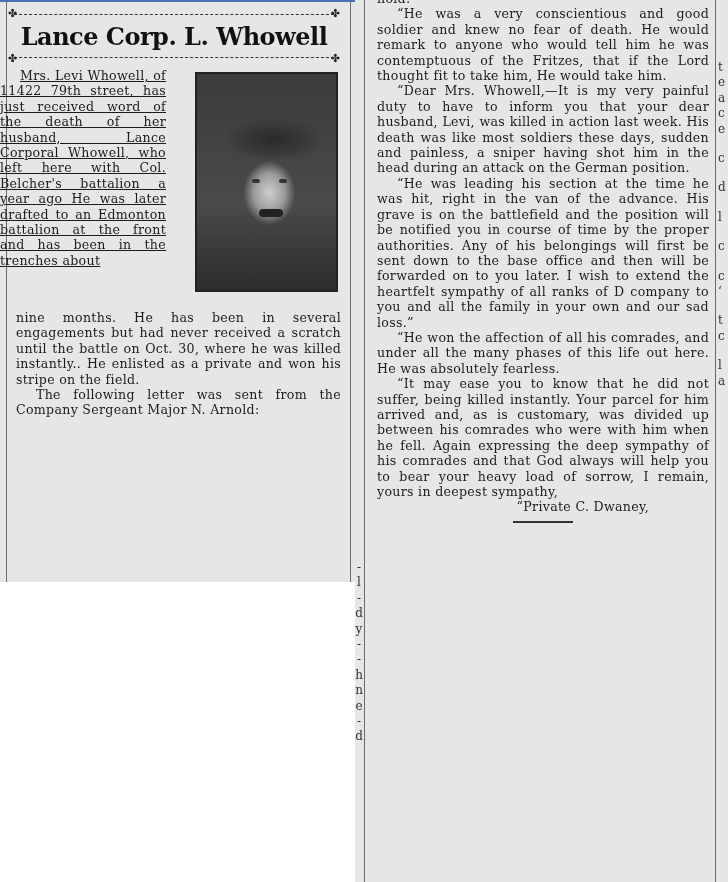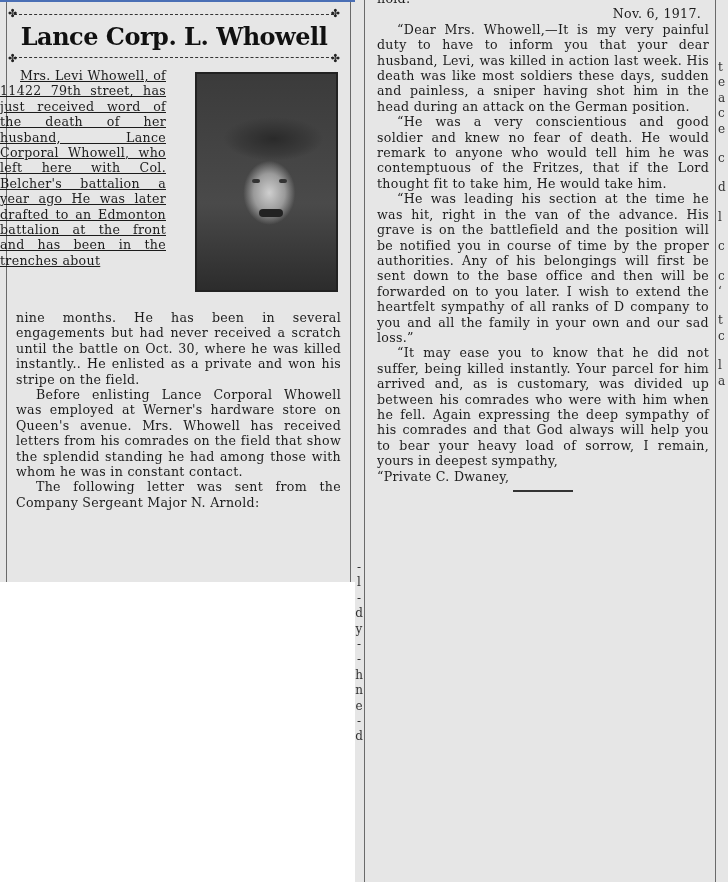--- a/index.html
+++ b/index.html
@@ -20,21 +20,21 @@
              radial-gradient(ellipse 26px 32px at 52% 55%, #cfcfcf 0%, #9a9a9a 60%, transparent 100%),
              radial-gradient(ellipse 50px 22px at 55% 30%, #2a2a2a 0%, #3a3a3a 70%, transparent 100%),
              radial-gradient(circle 8px at 55% 27%, #e0e0e0 0%, transparent 100%),
              linear-gradient(180deg, #3b3b3b 0%, #4a4a4a 60%, #2c2c2c 100%); }
   .photo .mustache { position: absolute; left: 62px; top: 135px; width: 24px; height: 8px; background: #222; border-radius: 6px; }
   .photo .eye { position: absolute; top: 105px; width: 8px; height: 4px; background: #333; border-radius: 3px; }
   .text { position: absolute; font-size: 12.6px; line-height: 15.4px; text-align: justify; letter-spacing: 0.3px; }
   .text p { margin: 0; text-indent: 20px; }
   .text p.noindent { text-indent: 0; }
   .dateline { text-align: right; }
-  .sig { }
+  .sig { text-align: right; }
   .rule-short { width: 60px; height: 2px; background: #333; margin: 6px auto 0; }
   .frag { position: absolute; font-size: 12px; line-height: 15.4px; color: #333; }
 </style>
 </head>
 <body>
 
 <div id="clip-left" class="clip">
   <div class="vrule" style="left:6px"></div>
   <div class="vrule" style="left:350px"></div>
 
@@ -51,21 +51,20 @@
     <div class="eye" style="left:82px"></div>
     <div class="mustache"></div>
   </div>
 
   <div class="text" style="left:0; top:66px; width:166px;text-decoration:underline;">
     <p>Mrs. Levi Whowell, of 11422 79th street, has just received word of the death of her husband, Lance Corporal Whowell, who left here with Col. Belcher's battalion a year ago He was later drafted to an Edmonton battalion at the front and has been in the trenches about</p>
   </div>
 
   <div class="text" style="left:16px; top:308px; width:325px;">
     <p class="noindent">nine months. He has been in several engagements but had never received a scratch until the battle on Oct. 30, where he was killed instantly.. He enlisted as a private and won his stripe on the field.</p>
-    <p>Before enlisting Lance Corporal Whowell was employed at Werner's hardware store on Queen's avenue. Mrs. Whowell has received letters from his comrades on the field that show the splendid standing he had among those with whom he was in constant contact.</p>
     <p>The following letter was sent from the Company Sergeant Major N. Arnold:</p>
   </div>
 </div>
 
 <div id="clip-right" class="clip">
   <div class="vrule" style="left:9px"></div>
   <div class="vrule" style="left:360px"></div>
 
   <div class="frag" style="left:0; top:560px; width:8px; text-align:center;">
     <div>-</div>
@@ -102,21 +101,21 @@
       <div style="height:14px"></div>
       <div>t</div>
       <div>c</div>
       <div style="height:14px"></div>
       <div>l</div>
       <div>a</div>
   </div>
 
   <div class="text" style="left:22px; top:-9px; width:332px;">
     <p class="noindent">nold:</p>
-    <div class="dateline" style="padding-right:8px">Nov. 6, 1917.</div>
+    <p>“He was a very conscientious and good soldier and knew no fear of death. He would remark to anyone who would tell him he was contemptuous of the Fritzes, that if the Lord thought fit to take him, He would take him.</p>
     <p>“Dear Mrs. Whowell,—It is my very painful duty to have to inform you that your dear husband, Levi, was killed in action last week. His death was like most soldiers these days, sudden and painless, a sniper having shot him in the head during an attack on the German position.</p>
-    <p>“He was a very conscientious and good soldier and knew no fear of death. He would remark to anyone who would tell him he was contemptuous of the Fritzes, that if the Lord thought fit to take him, He would take him.</p>
     <p>“He was leading his section at the time he was hit, right in the van of the advance. His grave is on the battlefield and the position will be notified you in course of time by the proper authorities. Any of his belongings will first be sent down to the base office and then will be forwarded on to you later. I wish to extend the heartfelt sympathy of all ranks of D company to you and all the family in your own and our sad loss.”</p>
+    <p>“He won the affection of all his comrades, and under all the many phases of this life out here. He was absolutely fearless.</p>
     <p>“It may ease you to know that he did not suffer, being killed instantly. Your parcel for him arrived and, as is customary, was divided up between his comrades who were with him when he fell. Again expressing the deep sympathy of his comrades and that God always will help you to bear your heavy load of sorrow, I remain, yours in deepest sympathy,</p>
     <div class="sig" style="padding-right:60px">“Private C. Dwaney,</div>
     <div class="rule-short"></div>
   </div>
 </div>
 
 </body></html>

